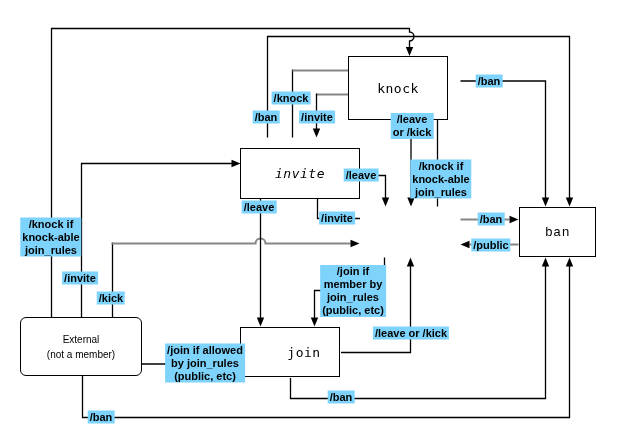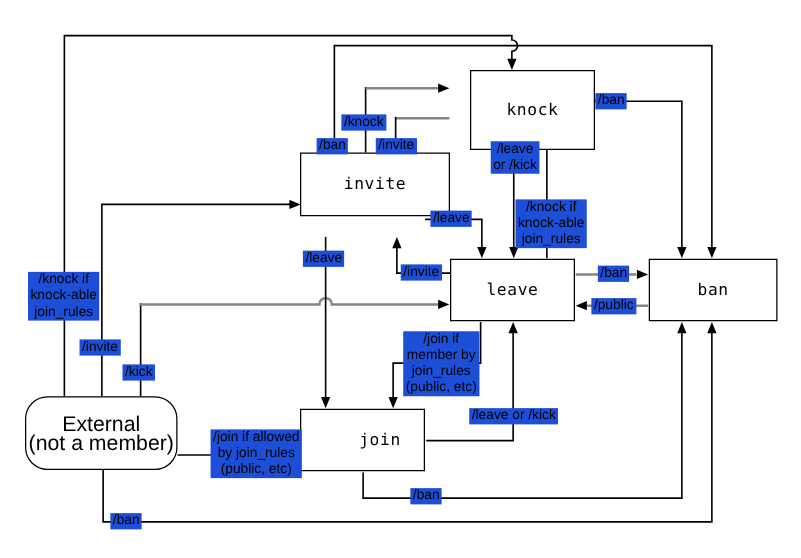--- a/index.html
+++ b/index.html
@@ -5,24 +5,24 @@
   html,body{margin:0;padding:0;background:#ffffff;}
   #canvas{position:relative;width:641px;height:446px;background:#ffffff;overflow:hidden;
           font-family:"Liberation Sans",sans-serif;color:#000;}
   #edges{position:absolute;left:0;top:0;width:641px;height:446px;}
   .ln{fill:none;stroke:#000000;stroke-width:1.3px;}
   .ln2{fill:none;stroke:#858585;stroke-width:2px;}
   .ah{fill:#000000;stroke:none;}
   .node{position:absolute;box-sizing:border-box;background:#ffffff;border:1.5px solid #000000;
         display:flex;align-items:center;justify-content:center;text-align:center;
         font-family:"DejaVu Sans Mono","Liberation Mono",monospace;font-size:13px;letter-spacing:0.5px;}
-  .node.rounded{border-radius:18px;font-family:"Liberation Sans",sans-serif;font-size:17px;
+  .node.rounded{border-radius:6px;font-family:"Liberation Sans",sans-serif;font-size:10px;
         letter-spacing:0;white-space:pre-line;line-height:15px;}
-  .elabel{position:absolute;transform:translate(-50%,-50%);background:#1d4ed8;
-        font-size:11px;line-height:13px;text-align:center;white-space:pre-line;padding:0 2px;}
+  .elabel{position:absolute;transform:translate(-50%,-50%);background:#7dd3fc;
+        font-size:11px;line-height:13px;text-align:center;white-space:pre-line;padding:0 2px;font-weight:bold;}
 </style>
 </head>
 <body>
 
 <div id="canvas">
 
   <svg id="edges" viewBox="0 0 641 446" xmlns="http://www.w3.org/2000/svg">
     <g>
       <path class="ln" d="M81.5,317 L81.5,163.5 L232,163.5"></path>
       <path class="ah" d="M240.5,163.5 L231.5,159.8 L231.5,167.2 Z"></path>
@@ -99,24 +99,23 @@
       <path class="ah" d="M410.5,257.5 L406.8,266.5 L414.2,266.5 Z"></path>
     </g>
     <g>
       <path class="ln" d="M290.5,378 L290.5,398.5 L545.5,398.5 L545.5,266"></path>
       <path class="ah" d="M545.5,257.5 L541.8,266.5 L549.2,266.5 Z"></path>
     </g>
   </svg>
 
   <div class="node rounded" style="left:20px;top:317px;width:122px;height:59px;">External
 (not a member)</div>
-  <div class="node" style="left:376px;top:56px;width:100px;height:64px;">knock</div>
-  <div class="node" style="left:240px;top:122px;width:120px;height:51px;">invite</div>
-  <div class="node" style="left:360px;top:207px;width:100px;height:50px;">leave</div>
-  <div class="node" style="left:519px;top:207px;width:103px;height:50px;">ban</div>
+  <div class="node" style="left:348px;top:56px;width:100px;height:64px;">knock</div>
+  <div class="node" style="left:240px;top:148px;width:120px;height:51px;font-style:italic;">invite</div>
+  <div class="node" style="left:519px;top:207px;width:77px;height:50px;font-family:Liberation Mono, monospace;">ban</div>
   <div class="node" style="left:240px;top:327px;width:100px;height:50px;padding-left:28px;">join</div>
 
   <div class="elabel" style="left:51px;top:237px;">/knock if
 knock-able
 join_rules</div>
   <div class="elabel" style="left:80px;top:278px;">/invite</div>
   <div class="elabel" style="left:111px;top:298px;">/kick</div>
   <div class="elabel" style="left:205px;top:363px;">/join if allowed
 by join_rules
 (public, etc)</div>

